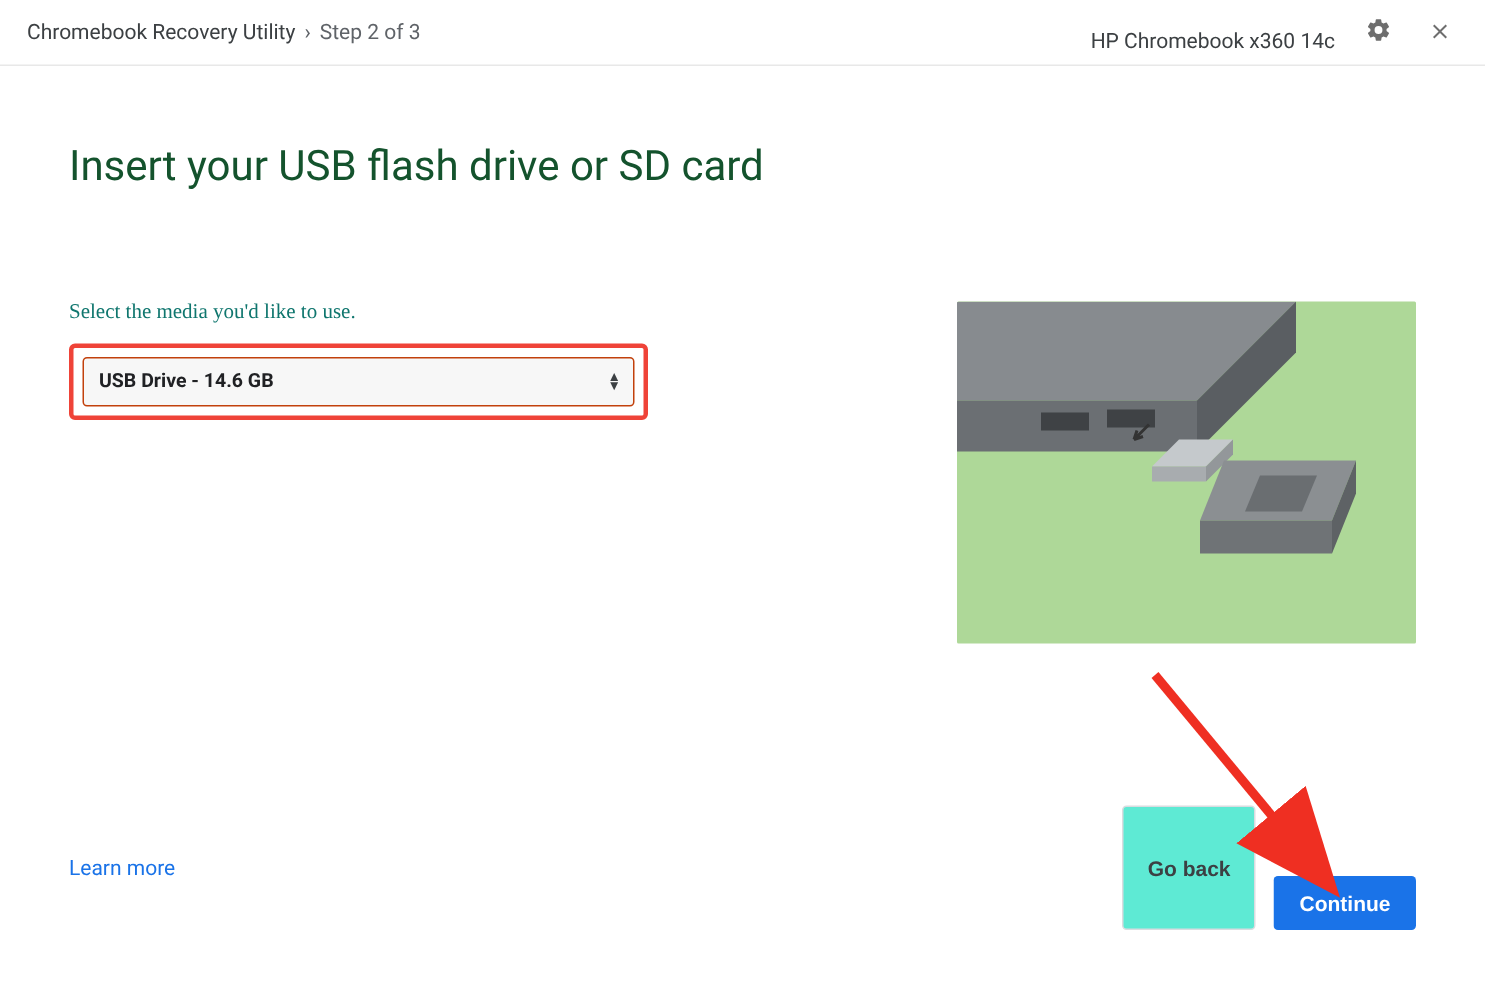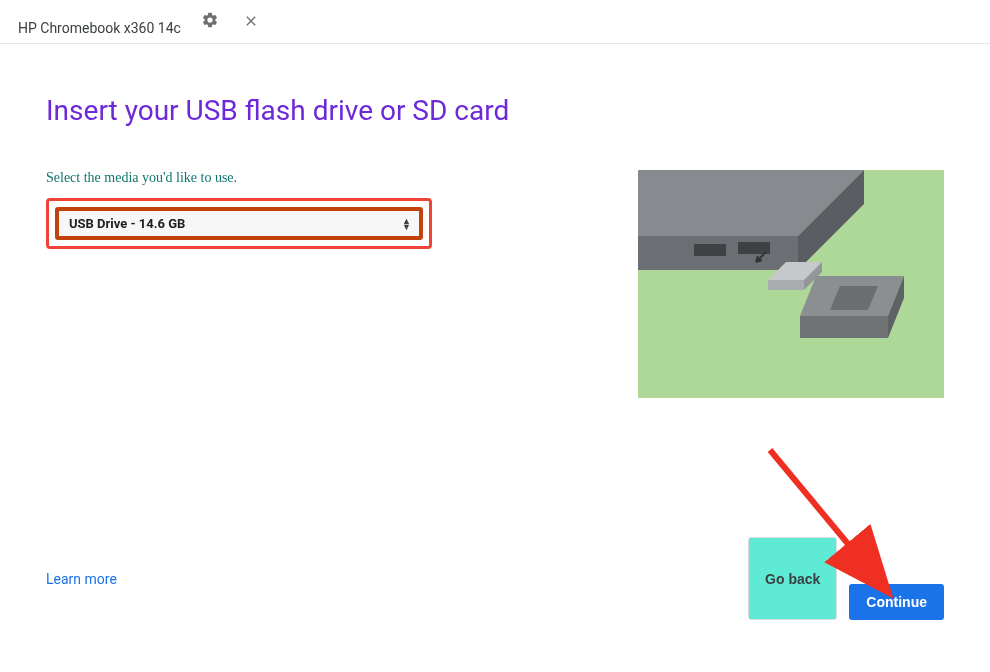--- a/index.html
+++ b/index.html
@@ -30,43 +30,43 @@
     .icon-btn { background: none; border: none; cursor: pointer; padding: 4px; display: inline-flex; align-items: center; justify-content: center; }
     .icon-btn svg { fill: #6e6e6e; }
 
     .content {
       padding: 50px 46px 0 46px;
       position: relative;
     }
     .page-title {
       font-size: 28px;
       font-weight: 400;
-      color: #6d28d9;
-      margin-bottom: 43px;
+      color: #14532d;
+      margin-bottom: 74px;
     }
     .columns { display: flex; justify-content: space-between; }
     .col-left { max-width: 440px; }
     .instruction {
       font-size: 14px;
       color: #0f766e;
       margin-bottom: 12px;
       font-family: Liberation Serif, serif;
     }
     .select-highlight {
       border: 3px solid #ef4338;
       border-radius: 4px;
       padding: 6px;
     }
     .select-box {
       display: flex;
       align-items: center;
       justify-content: space-between;
       width: 368px;
       height: 33px;
-      border: 4px solid #c2410c;
+      border: 1px solid #c2410c;
       border-radius: 3px;
       background: #f7f7f7;
       padding: 0 8px 0 10px;
       font-size: 13px;
       font-weight: 700;
       color: #202124;
       cursor: pointer;
     }
     .select-arrows {
       display: flex; flex-direction: column; line-height: 6px; font-size: 9px; color: #3c4043;
@@ -120,20 +120,25 @@
       position: absolute;
       left: 760px;
       top: 440px;
       pointer-events: none;
     }
   </style>
 </head>
 <body>
 
 <div class="header">
+  <div class="header-left">
+    <span class="app-title">Chromebook Recovery Utility</span>
+    <span class="breadcrumb-sep">›</span>
+    <span class="step-label">Step 2 of 3</span>
+  </div>
   <div class="header-right">
     <span class="device-label">HP Chromebook x360 14c</span>
     <button class="icon-btn">
       <span>
         <svg width="18" height="18" viewBox="0 0 24 24">
             <path d="M19.14 12.94a7.14 7.14 0 0 0 .05-.94 7.14 7.14 0 0 0-.05-.94l2.03-1.58a.5.5 0 0 0 .12-.64l-1.92-3.32a.5.5 0 0 0-.6-.22l-2.39.96a7.03 7.03 0 0 0-1.62-.94l-.36-2.54a.5.5 0 0 0-.5-.42h-3.84a.5.5 0 0 0-.5.42l-.36 2.54c-.58.24-1.12.55-1.62.94l-2.39-.96a.5.5 0 0 0-.6.22L2.67 8.84a.5.5 0 0 0 .12.64l2.03 1.58c-.03.31-.05.63-.05.94s.02.63.05.94L2.79 14.52a.5.5 0 0 0-.12.64l1.92 3.32c.13.23.4.32.6.22l2.39-.96c.5.39 1.04.7 1.62.94l.36 2.54c.04.24.25.42.5.42h3.84c.25 0 .46-.18.5-.42l.36-2.54c.58-.24 1.12-.55 1.62-.94l2.39.96c.2.1.47.01.6-.22l1.92-3.32a.5.5 0 0 0-.12-.64l-2.03-1.58zM12 15.5A3.5 3.5 0 1 1 12 8.5a3.5 3.5 0 0 1 0 7z"></path>
           </svg>
       </span>
     </button>
     <button class="icon-btn">

